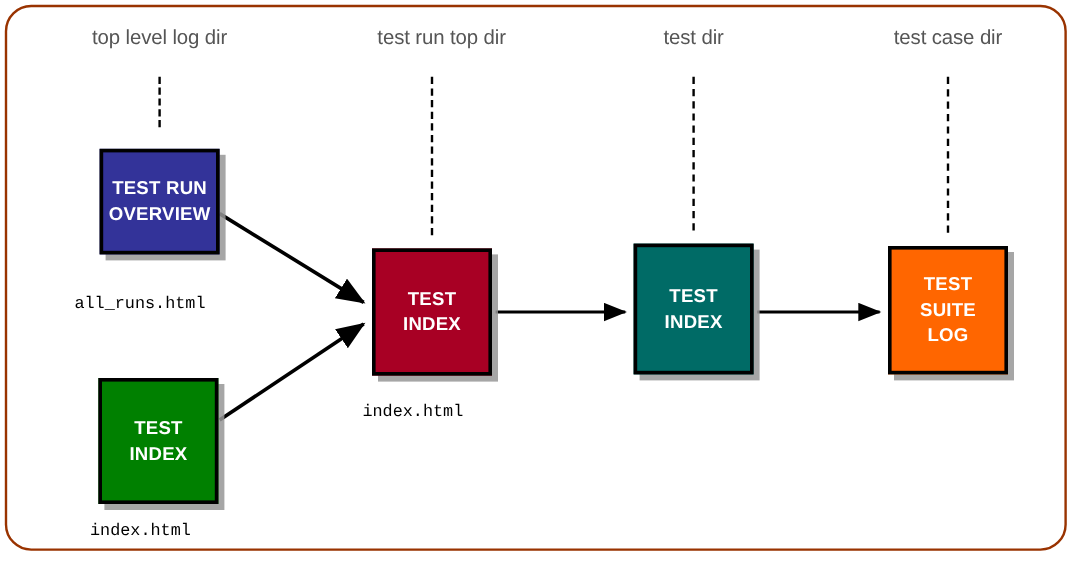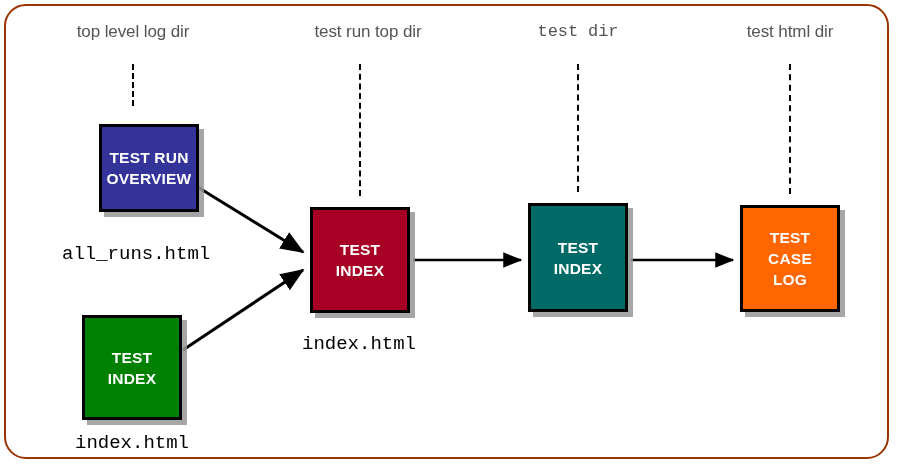--- a/index.html
+++ b/index.html
@@ -62,21 +62,21 @@
     font-weight: bold;
     line-height: 21px;
     text-align: center;
     letter-spacing: 0.2px;
   }
   .node span { display: block; }
   
   .file-label {
     position: absolute;
     font-family: "Liberation Mono", "DejaVu Sans Mono", monospace;
-    font-size: 19px;
+    font-size: 14px;
     color: #000000;
     white-space: nowrap;
     line-height: 20px;
   }
   
   #arrows {
     position: absolute;
     left: 0;
     top: 0;
     width: 899px;
@@ -86,41 +86,41 @@
 </style>
 </head>
 <body>
 
 <div id="canvas">
 
   <div id="frame"></div>
 
   <div class="col-header" style="left:133px; top:22px;">top level log dir</div>
   <div class="col-header" style="left:368px; top:22px;">test run top dir</div>
-  <div class="col-header" style="left:578px; top:22px;font-family:Liberation Mono, monospace;">test dir</div>
-  <div class="col-header" style="left:790px; top:22px;">test html dir</div>
+  <div class="col-header" style="left:578px; top:22px;">test dir</div>
+  <div class="col-header" style="left:790px; top:22px;">test case dir</div>
 
   <div class="dash-line" style="left:133px; top:64px; height:42px;"></div>
   <div class="dash-line" style="left:360px; top:64px; height:132px;"></div>
   <div class="dash-line" style="left:578px; top:64px; height:128px;"></div>
   <div class="dash-line" style="left:790px; top:64px; height:130px;"></div>
 
   <svg id="arrows" viewBox="0 0 899 469" xmlns="http://www.w3.org/2000/svg">
     <defs>
       <marker id="ah" markerWidth="9" markerHeight="9" refX="7.4" refY="3.2" orient="auto" markerUnits="strokeWidth">
         <path d="M0,0 L8,3.2 L0,6.4 z" fill="#000000"></path>
       </marker>
     </defs>
     <line x1="183" y1="178" x2="303" y2="252" stroke="#000000" stroke-width="3" marker-end="url(#ah)"></line>
     <line x1="183" y1="350" x2="303" y2="270" stroke="#000000" stroke-width="3" marker-end="url(#ah)"></line>
     <line x1="413" y1="260" x2="521" y2="260" stroke="#000000" stroke-width="2.4" marker-end="url(#ah)"></line>
     <line x1="631" y1="260" x2="733" y2="260" stroke="#000000" stroke-width="2.4" marker-end="url(#ah)"></line>
   </svg>
 
-  <div class="node" style="left:83px; top:124px; width:100px; height:88px; background:#333399;margin-left:16px;">
+  <div class="node" style="left:83px; top:124px; width:100px; height:88px; background:#333399;">
     <span>TEST RUN</span>
     <span>OVERVIEW</span>
   </div>
 
   <div class="node" style="left:82px; top:315px; width:100px; height:105px; background:#008000;">
     <span>TEST</span>
     <span>INDEX</span>
   </div>
 
   <div class="node" style="left:310px; top:207px; width:100px; height:106px; background:#a80024;">
@@ -128,21 +128,21 @@
     <span>INDEX</span>
   </div>
 
   <div class="node" style="left:528px; top:203px; width:100px; height:109px; background:#006b66;">
     <span>TEST</span>
     <span>INDEX</span>
   </div>
 
   <div class="node" style="left:740px; top:205px; width:100px; height:107px; background:#ff6600;">
     <span>TEST</span>
-    <span>CASE</span>
+    <span>SUITE</span>
     <span>LOG</span>
   </div>
 
   <div class="file-label" style="left:62px; top:244px;">all_runs.html</div>
   <div class="file-label" style="left:302px; top:334px;">index.html</div>
   <div class="file-label" style="left:75px; top:433px;">index.html</div>
 
 </div>
 
 </body></html>

